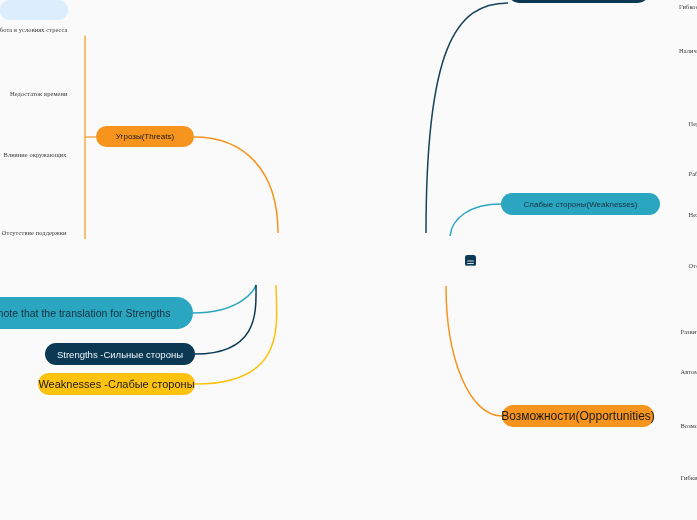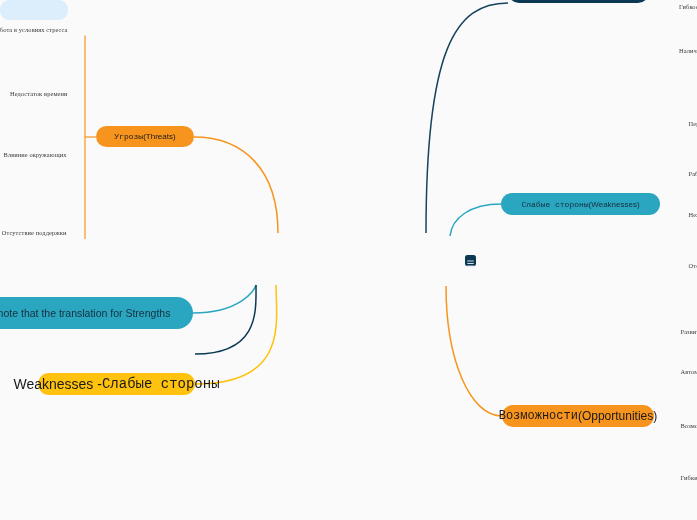--- a/index.html
+++ b/index.html
@@ -5,21 +5,21 @@
 <style>
   html,body{margin:0;padding:0;}
   body{width:697px;height:520px;overflow:hidden;background:#fafafa;
        font-family:"Liberation Sans",sans-serif;}
   #stage{position:relative;width:697px;height:520px;overflow:hidden;background:#fafafa;}
   svg#links{position:absolute;left:0;top:0;width:697px;height:520px;}
   .node{position:absolute;box-sizing:border-box;display:flex;align-items:center;
         justify-content:center;text-align:center;white-space:nowrap;}
   .leaf{position:absolute;white-space:nowrap;font-family:"Liberation Serif",serif;
         color:#3a3a3a;font-size:6.4px;letter-spacing:.1px;}
-  .cyr{font-family:Liberation Mono, monospace;}
+  .cyr{font-family:Liberation Sans, sans-serif;}
   .lat{font-family:"Liberation Sans",sans-serif;}
 
   
   #central{left:220px;top:234px;width:236px;height:51px;background:#0b3954;
       border-radius:26px;color:#eef3f6;font-family:"Liberation Serif",serif;
       font-size:15.5px;line-height:18.6px;white-space:normal;
       justify-content:flex-start;padding:0 18px 0 35px;text-align:left;}
 
   #notes-btn{position:absolute;left:465px;top:255px;width:11px;height:11px;
       background:#0b3954;border-radius:2.5px;}
@@ -34,21 +34,21 @@
   #n-strengths-top{left:508px;top:-19px;width:141px;height:22px;background:#0b3954;
       border-radius:11px;color:#eef3f6;font-size:8px;}
 
   
   #lg-note{left:-60px;top:297px;width:253px;height:32px;background:#2ba6c0;
       border-radius:16px;color:#15303d;font-size:10.5px;line-height:13px;
       white-space:normal;font-family:"Liberation Sans",sans-serif;padding:0 14px;}
   #lg-strengths{left:45px;top:343px;width:150px;height:22px;background:#0b3954;
       border-radius:11px;color:#eef3f6;font-size:9.5px;}
   #lg-weaknesses{left:38px;top:373px;width:157px;height:22px;background:#ffc20e;
-      border-radius:11px;color:#1a1a1a;font-size:14px;}
+      border-radius:11px;color:#1a1a1a;font-size:11px;}
   #lg-bottom{left:509px;top:518px;width:68px;height:20px;background:#dceefb;
       border-radius:9px;}
 </style>
 </head>
 <body>
 
 <div id="stage">
 
   <svg id="links" viewBox="0 0 697 520" fill="none">
 
@@ -85,20 +85,24 @@
       <span class="lat">(Weaknesses)</span>
   </div>
   <div class="node" id="n-opportunities">
     <span class="cyr">Возможности </span>
       <span class="lat">(Opportunities)</span>
   </div>
 
   <div class="node" id="lg-note">
     <span>Please note that the translation for Strengths</span>
   </div>
+  <div class="node" id="lg-strengths">
+    <span class="lat">Strengths - </span>
+      <span class="cyr">Сильные стороны</span>
+  </div>
   <div class="node" id="lg-weaknesses">
     <span class="lat">Weaknesses - </span>
       <span class="cyr">Слабые стороны</span>
   </div>
   <div id="lg-bottom"></div>
 
   <div class="leaf" style="right:629.5px;top:25.5px">Работа в условиях стресса</div>
   <div class="leaf" style="right:629.5px;top:90px">Недостаток времени</div>
   <div class="leaf" style="right:630.5px;top:150.5px">Влияние окружающих</div>
   <div class="leaf" style="right:630.5px;top:229px">Отсутствие поддержки</div>

